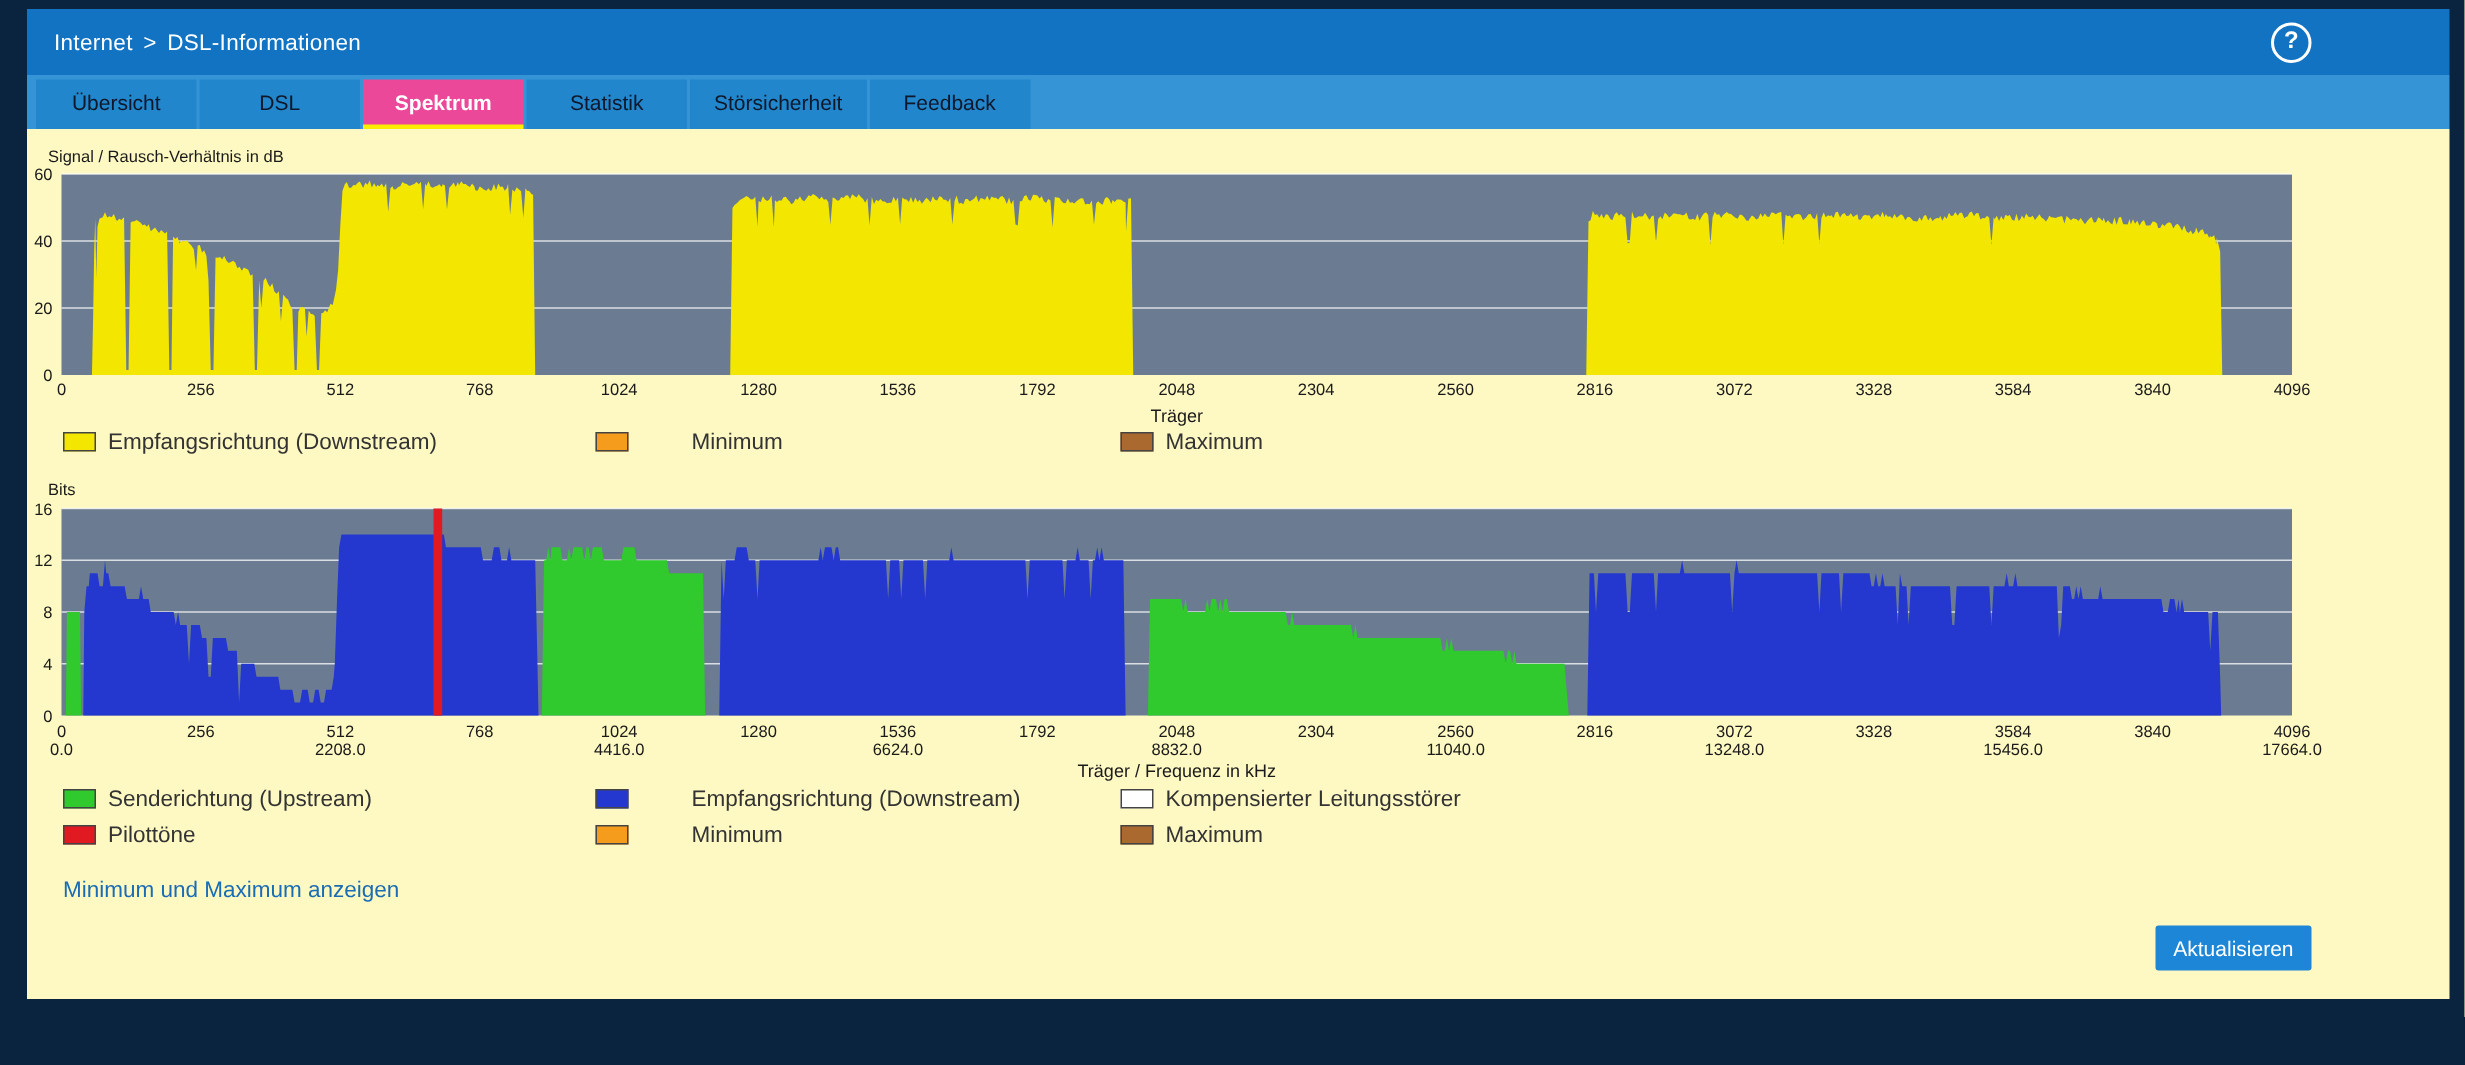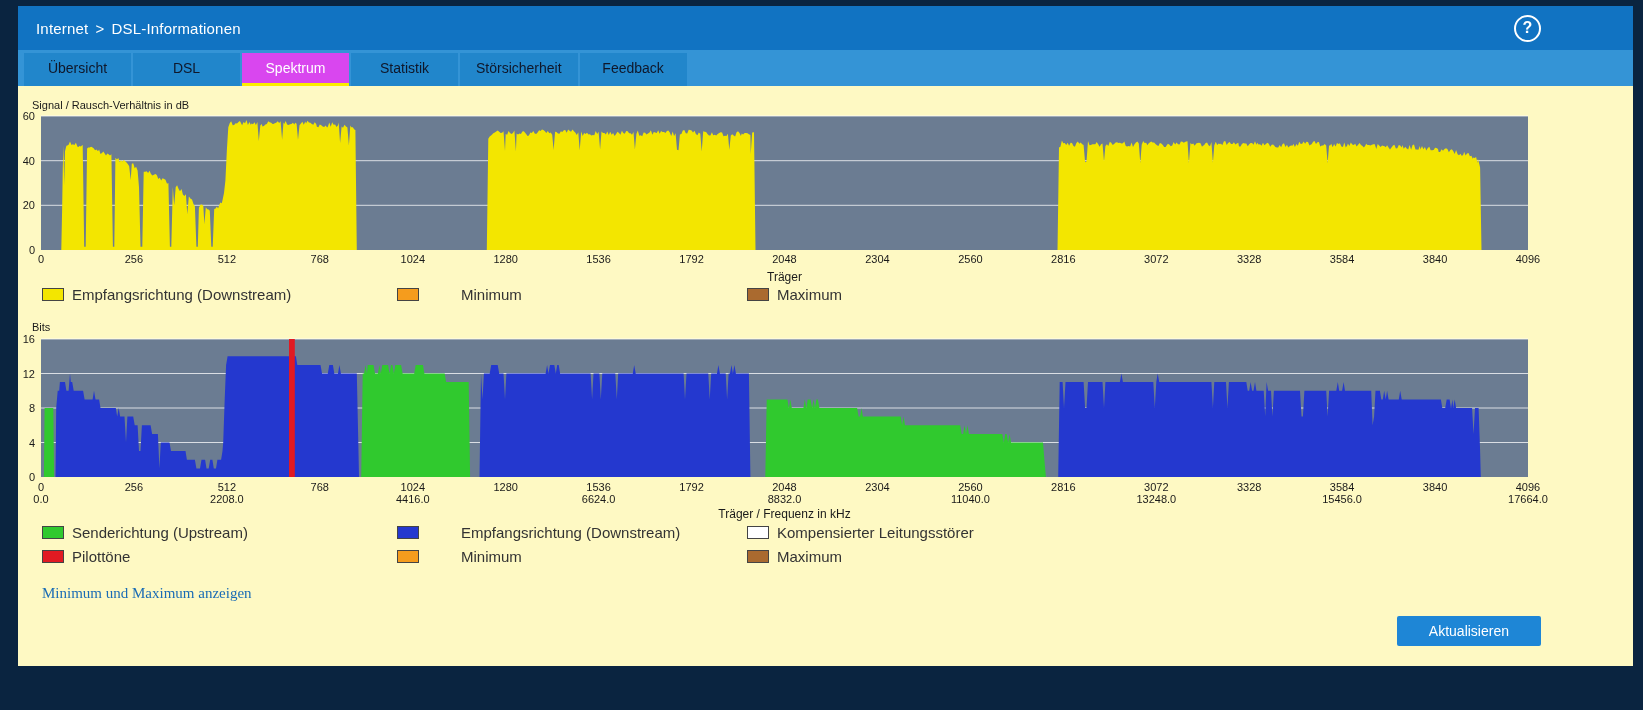--- a/index.html
+++ b/index.html
@@ -25,38 +25,38 @@
   .tabbar{
     height:36px;background:#3494d6;display:flex;align-items:flex-end;
     padding-left:6px;
   }
   .tab{
     height:33px;min-width:107px;background:#2186cb;color:#0f172a;
     font-size:14px;display:flex;align-items:center;justify-content:center;
     margin-right:2px;padding:0 16px;cursor:pointer;
     border-bottom:3px solid transparent;
   }
-  .tab.active{background:#d946ef;color:#fff;border-bottom-color:#fced00;font-weight:400;}
+  .tab.active{background:#ec4899;color:#fff;border-bottom-color:#fced00;font-weight:700;}
   .content{background:#fef9c3;height:580px;overflow:hidden;}
   .chart-title{font-size:11px;color:#1a1a1a;margin:13px 0 1px 14px;}
   svg{display:block;}
   svg text{font-family:"Liberation Sans",sans-serif;}
   .legend{display:flex;margin:2px 0 0 24px;}
   .legend-item{display:flex;align-items:center;width:355px;font-size:15px;color:#333;}
   .legend-item:nth-child(2){width:350px;gap:34px;}
   .legend-item:last-child{width:auto;}
   .legend .swatch{width:22px;height:13px;border:1px solid #444;margin-right:8px;flex:none;}
   .legend.row2{margin-top:7px;}
   .link{
-    display:inline-block;margin:20px 0 0 24px;font-size:15px;color:#1a6cb5;cursor:pointer;font-family:Liberation Serif, serif;
+    display:inline-block;margin:20px 0 0 24px;font-size:15px;color:#1a6cb5;cursor:pointer;
   }
   .btn-row{display:flex;justify-content:flex-end;margin:14px 92px 0 0;}
   .btn{
     background:#1e86d6;color:#fff;font-size:14px;line-height:1;
-    padding:8px 32px;border:none;border-radius:2px;cursor:pointer;
+    padding:8px 12px;border:none;border-radius:2px;cursor:pointer;
     font-family:"Liberation Sans",sans-serif;
   }
 </style>
 </head>
 <body>
 
 <div class="frame">
 
   <header class="app-header">
     <div class="breadcrumb">

